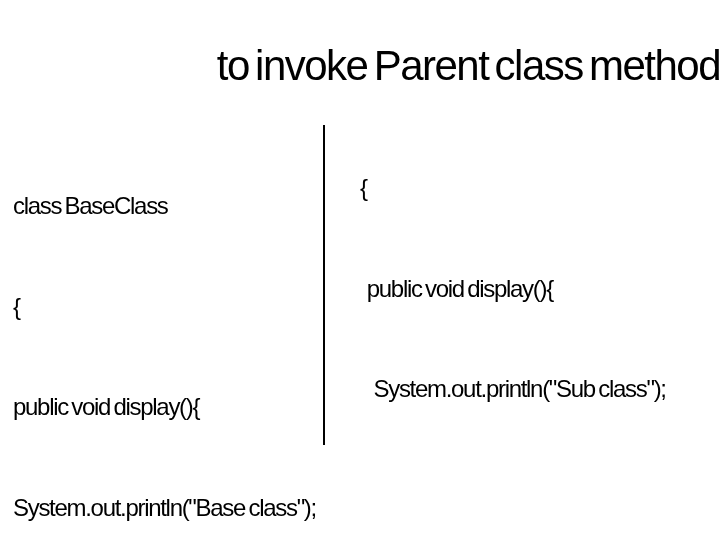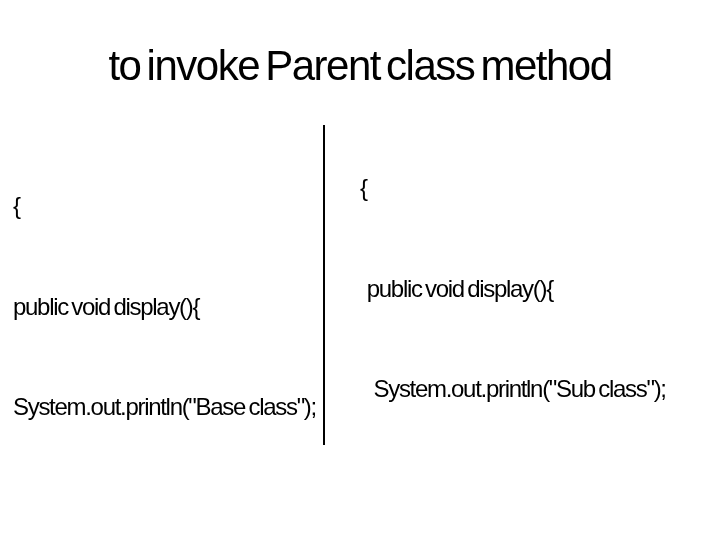--- a/index.html
+++ b/index.html
@@ -14,21 +14,21 @@
     position: relative;
     width: 720px;
     height: 540px;
     background: #ffffff;
   }
   .slide-title {
     position: absolute;
     top: 42px;
     left: 0;
     width: 720px;
-    text-align: center;
+    text-align: right;
     font-size: 42px;
     letter-spacing: -1.5px;
     word-spacing: -4px;
     color: #000000;
     white-space: nowrap;
   }
   .code-block {
     position: absolute;
     font-size: 24px;
     line-height: 33.5px;
@@ -55,20 +55,21 @@
   }
 </style>
 </head>
 <body>
 
 <div class="slide">
 
   <div class="slide-title">to invoke Parent class method</div>
 
   <div class="code-block code-left">
+    <div>class BaseClass</div>
     <div>{</div>
     <div>public void display(){</div>
     <div>System.out.println("Base class");</div>
     
     
   </div>
 
   <div class="divider-line"></div>
 
   <div class="code-block code-right">

